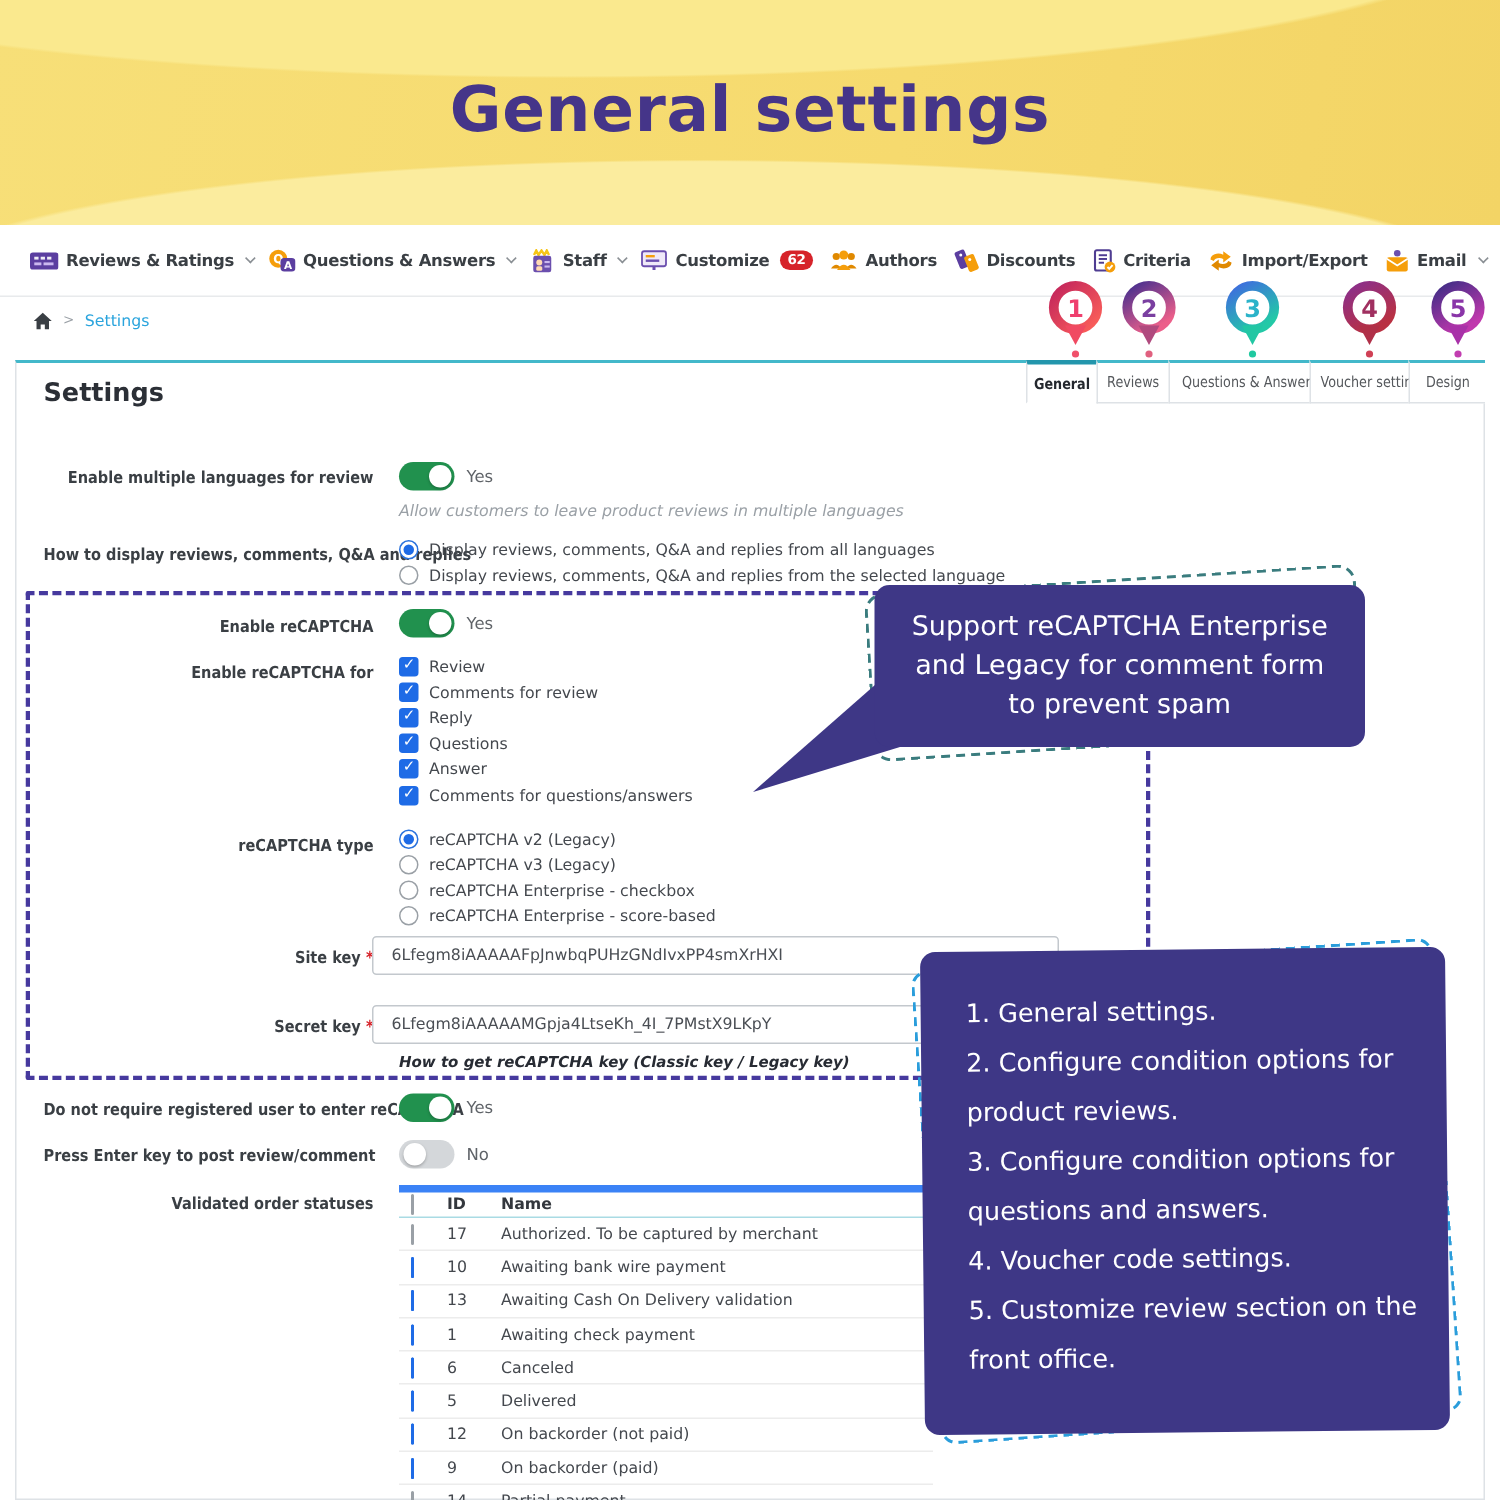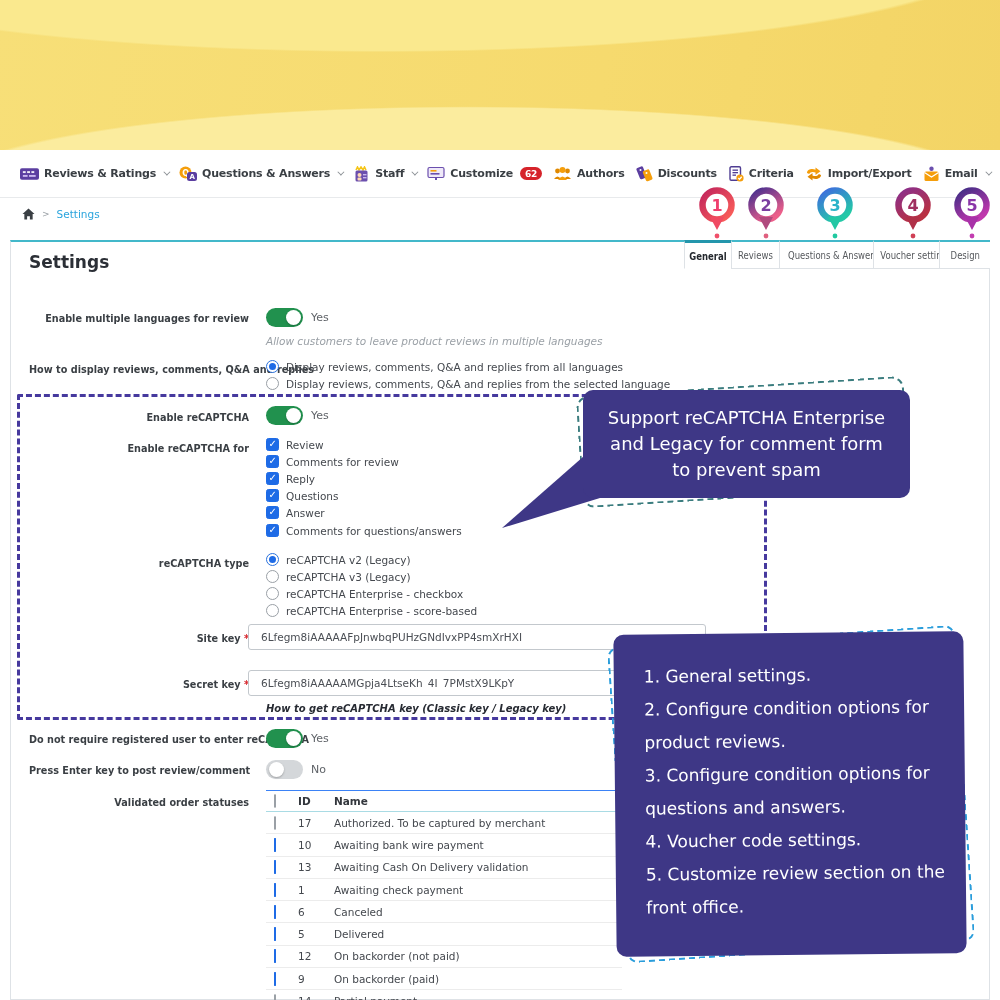--- a/index.html
+++ b/index.html
@@ -72,21 +72,21 @@
   .cbx.checked::after { content:"✓"; position:absolute; left:1.5px; top:-1px; color:#fff; font-size:10px; font-weight:bold; }
 
   .keyinput { position:absolute; left:237px; width:458px; height:26px; border:1px solid #c3c8cd; border-radius:3px;
     background:#fff; font-size:10.5px; color:#4a4e54; padding:0 12px; font-family:"DejaVu Sans","Liberation Sans",sans-serif; }
 
   .dashed-zone { position:absolute; left:6px; top:152px; width:750px; height:326px;
     border:3px dashed #46399e; border-radius:2px; z-index:8; pointer-events:none; }
 
   
   .otable { position:absolute; left:255px; top:548px; width:356px; font-size:10.5px; color:#44484e; }
-  .otable .thead { display:flex; align-items:center; height:22px; border-top:1px solid #3b82f6;
+  .otable .thead { display:flex; align-items:center; height:22px; border-top:5px solid #3b82f6;
     border-bottom:1px solid #a9dbe4; font-weight:bold; color:#33373d; }
   .otable .trow { display:flex; align-items:center; height:22.3px; border-bottom:1px solid #ececec; }
   .otable .c-check { width:32px; padding-left:8px; } .otable .c-id { width:36px; }
   .otable .c-name { flex:1; white-space:nowrap; overflow:hidden; }
 
   
   .pin { position:absolute; z-index:30; }
 
   
   .co1-dash { position:absolute; left:579px; top:386px; width:328px; height:112px; border:2px dashed #3a7c7e;
@@ -101,20 +101,21 @@
   .co2-box { position:absolute; left:615px; top:633px; width:350px; height:322px; background:#3e3786;
     border-radius:10px; z-index:20; transform:rotate(-0.6deg); padding:26px 20px 0 30px; }
   .co2-box .step { color:#fff; font-size:17px; line-height:33px; font-weight:500; width:300px; }
 </style>
 </head>
 <body>
 
 <div class="hero">
   <div class="wave1"></div>
   <div class="wave2"></div>
+  <h1>General settings</h1>
 </div>
 
 <div class="navbar">
   <div class="nav-item">
     <svg width="19" height="14" viewBox="0 0 20 14">
         <rect x="0" y="1" width="20" height="12" rx="2" fill="#5b3ea0"></rect>
         <rect x="3" y="4" width="3" height="2" fill="#fff" opacity=".9"></rect>
         <rect x="7.5" y="4" width="3" height="2" fill="#fff" opacity=".9"></rect>
         <rect x="12" y="4" width="3" height="2" fill="#fff" opacity=".9"></rect>
         <rect x="3" y="8" width="5" height="2" fill="#cbb8ef"></rect>

